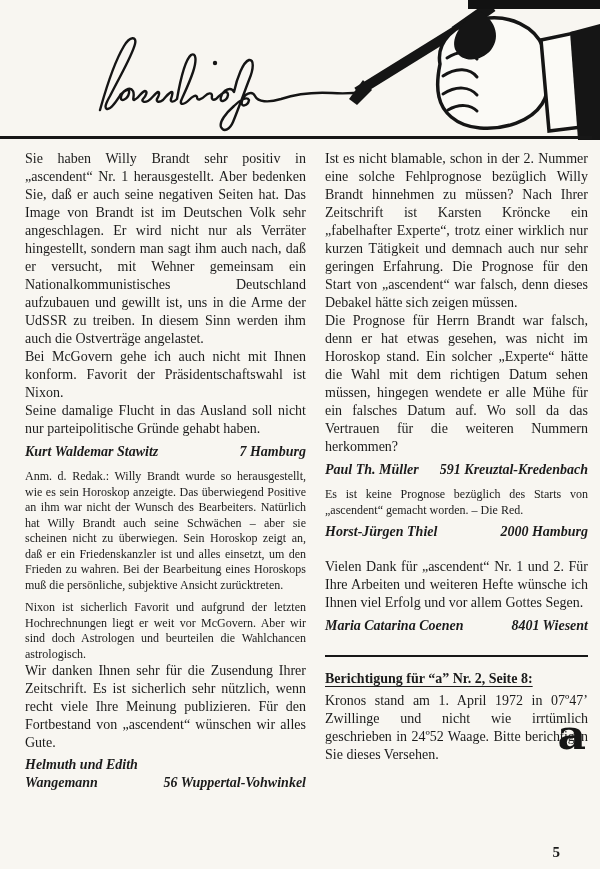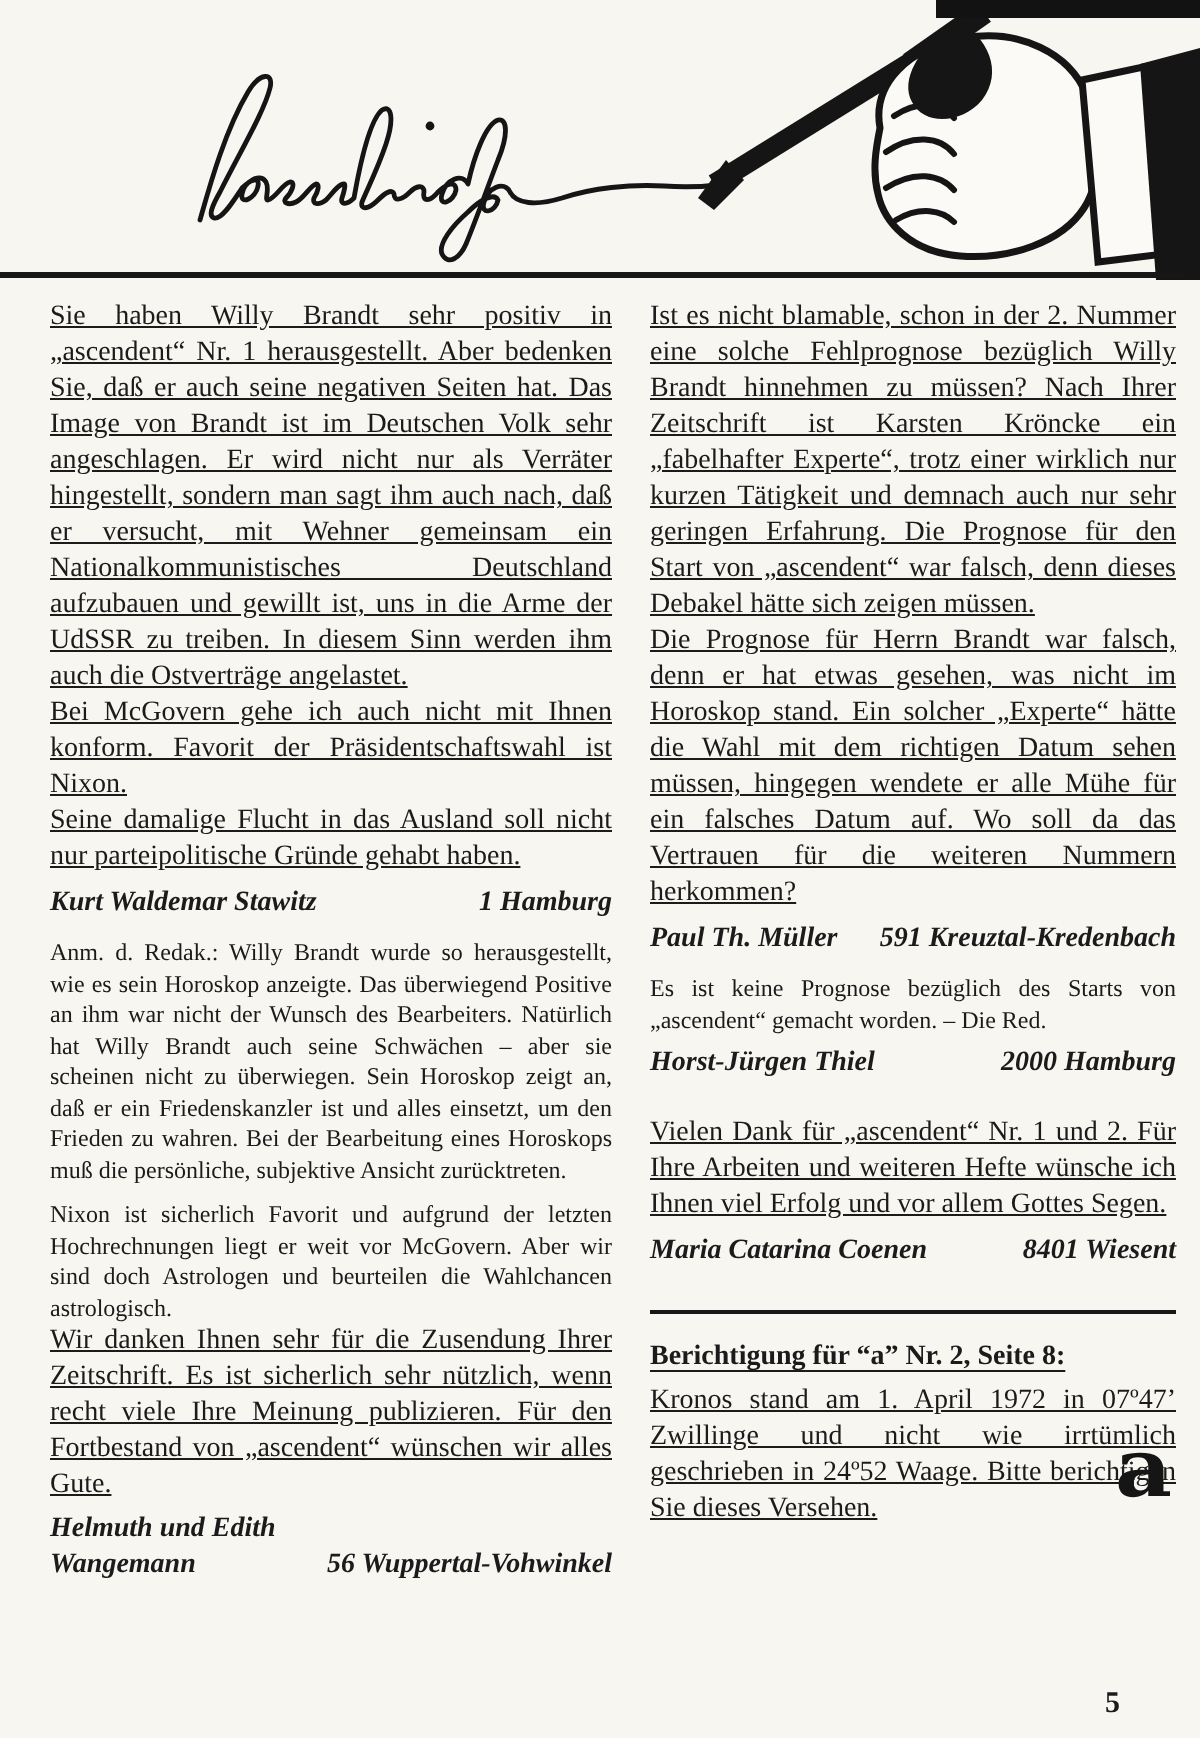--- a/index.html
+++ b/index.html
@@ -12,21 +12,21 @@
   
   .header { position:absolute; top:0; left:0; width:600px; height:140px; }
   .corner-bar { position:absolute; top:0; right:0; width:132px; height:9px; background:#121212; }
   .header-rule { position:absolute; top:136px; left:0; width:592px; height:3px; background:#171717; }
 
   
   .columns { position:absolute; top:150px; left:25px; width:563px; display:flex; gap:19px; }
   .col-left { width:281px; }
   .col-right { width:263px; }
 
-  p.body-text { margin:0; text-align:justify; font-size:14px; line-height:18px;text-decoration:underline; }
+  p.body-text { margin:0; text-align:justify; font-size:14px; line-height:18px; }
   .gap-sm { margin-top:7px; }
   .sig {
     display:flex; justify-content:space-between; gap:8px;
     font-style:italic; font-weight:bold; font-size:14px; line-height:18px;
     margin-top:5px;
   }
   .sig-block { margin-top:4px; font-style:italic; font-weight:bold; font-size:14px; line-height:18px; }
   .sig-block .row { display:flex; justify-content:space-between; gap:21px; }
   .note { margin:0; text-align:justify; font-size:12px; line-height:15.5px; }
   .note-gap { margin-top:8px; }
@@ -98,21 +98,21 @@
   </div>
 
   <div class="columns">
 
     <div class="col-left">
       <p class="body-text">Sie haben Willy Brandt sehr positiv in „ascendent“ Nr. 1 herausgestellt. Aber bedenken Sie, daß er auch seine negativen Seiten hat. Das Image von Brandt ist im Deutschen Volk sehr angeschlagen. Er wird nicht nur als Verräter hingestellt, sondern man sagt ihm auch nach, daß er versucht, mit Wehner gemeinsam ein Nationalkommunistisches Deutschland aufzubauen und gewillt ist, uns in die Arme der UdSSR zu treiben. In diesem Sinn werden ihm auch die Ostverträge angelastet.</p>
       <p class="body-text gap-sm">Bei McGovern gehe ich auch nicht mit Ihnen konform. Favorit der Präsidentschaftswahl ist Nixon.</p>
       <p class="body-text">Seine damalige Flucht in das Ausland soll nicht nur parteipolitische Gründe gehabt haben.</p>
       <div class="sig">
         <span>Kurt Waldemar Stawitz</span>
-        <span>1 Hamburg</span>
+        <span>7 Hamburg</span>
       </div>
       <p class="note note-gap">Anm. d. Redak.: Willy Brandt wurde so herausgestellt, wie es sein Horoskop anzeigte. Das überwiegend Positive an ihm war nicht der Wunsch des Bearbeiters. Natürlich hat Willy Brandt auch seine Schwächen – aber sie scheinen nicht zu überwiegen. Sein Horoskop zeigt an, daß er ein Friedenskanzler ist und alles einsetzt, um den Frieden zu wahren. Bei der Bearbeitung eines Horoskops muß die persönliche, subjektive Ansicht zurücktreten.</p>
       <p class="note" style="margin-top:7px;">Nixon ist sicherlich Favorit und aufgrund der letzten Hochrechnungen liegt er weit vor McGovern. Aber wir sind doch Astrologen und beurteilen die Wahlchancen astrologisch.</p>
       <p class="body-text letter-gap">Wir danken Ihnen sehr für die Zusendung Ihrer Zeitschrift. Es ist sicherlich sehr nützlich, wenn recht viele Ihre Meinung publizieren. Für den Fortbestand von „ascendent“ wünschen wir alles Gute.</p>
       <div class="sig-block">
         <div>Helmuth und Edith</div>
         <div class="row">
           <span>Wangemann</span>
           <span>56 Wuppertal-Vohwinkel</span>
         </div>

